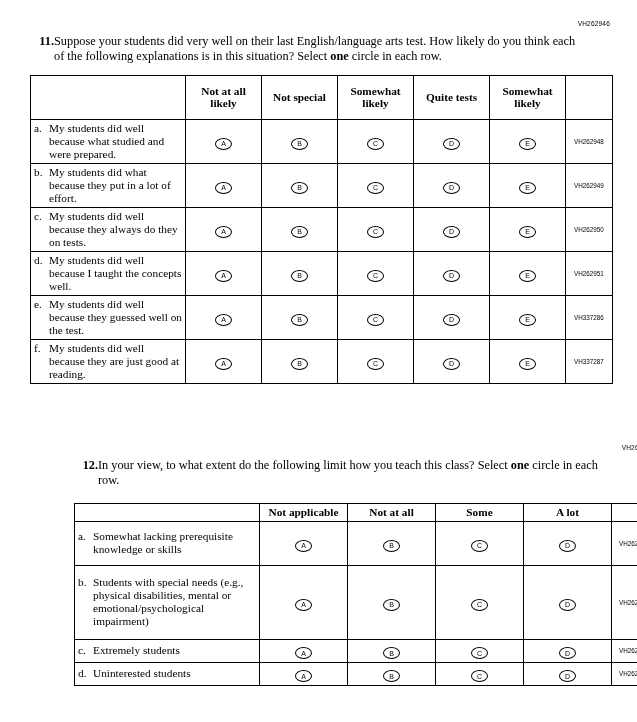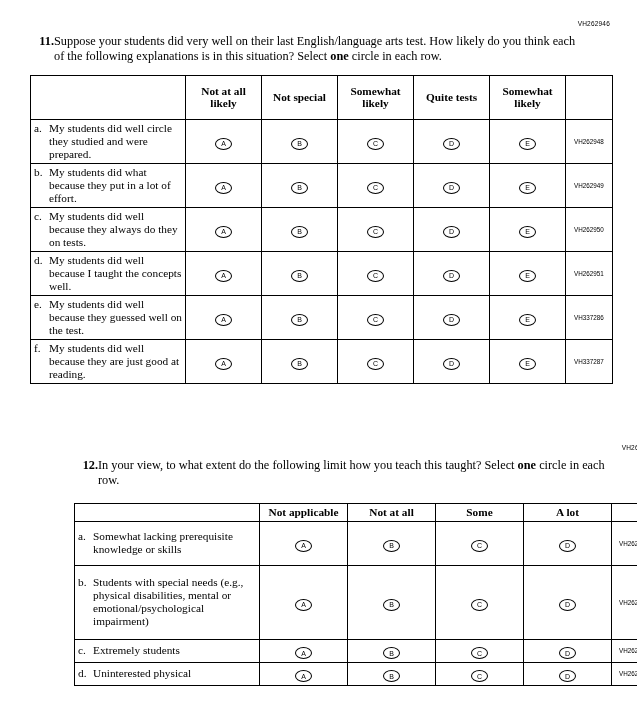--- a/index.html
+++ b/index.html
@@ -62,21 +62,21 @@
         <th class="colhead">Somewhat likely</th>
         <th class="colhead">Quite tests</th>
         <th class="colhead">Somewhat likely</th>
         <td class="corner"></td>
       </tr>
 
       <tr class="h3">
         <td class="stem">
               <div class="stemflex">
                 <span class="rlabel">a.</span>
-                <span class="rtext">My students did well circle they studied and were prepared.</span>
+                <span class="rtext">My students did well because what studied and were prepared.</span>
               </div>
             </td>
         <td class="opt"><span class="bubble">A</span></td>
         <td class="opt"><span class="bubble">B</span></td>
         <td class="opt"><span class="bubble">C</span></td>
         <td class="opt"><span class="bubble">D</span></td>
         <td class="opt"><span class="bubble">E</span></td>
         <td class="codecell">VH262948</td>
       </tr>
 
@@ -155,21 +155,21 @@
         <td class="codecell">VH337287</td>
       </tr>
     </tbody>
       </table>
   </div>
 
   <div class="block" id="q12-block">
     <div class="form-code">VH262634</div>
     <div class="question">
       <span class="qnum">12.</span>
-      <div class="qtext"><span>In your view, to what extent do the following limit how you teach this taught? Select </span><b>one</b><span> circle in each row.</span></div>
+      <div class="qtext"><span>In your view, to what extent do the following limit how you teach this class? Select </span><b>one</b><span> circle in each row.</span></div>
     </div>
 
     <table class="survey" style="margin-top:14px;">
       <colgroup>
         <col style="width:185px">
           <col style="width:88px">
           <col style="width:88px">
         <col style="width:88px">
           <col style="width:88px">
           <col style="width:45px">
@@ -223,21 +223,21 @@
         <td class="opt"><span class="bubble">B</span></td>
         <td class="opt"><span class="bubble">C</span></td>
         <td class="opt"><span class="bubble">D</span></td>
         <td class="codecell">VH262638</td>
       </tr>
 
       <tr class="h1">
         <td class="stem">
               <div class="stemflex">
                 <span class="rlabel">d.</span>
-                <span class="rtext">Uninterested physical</span>
+                <span class="rtext">Uninterested students</span>
               </div>
             </td>
         <td class="opt"><span class="bubble">A</span></td>
         <td class="opt"><span class="bubble">B</span></td>
         <td class="opt"><span class="bubble">C</span></td>
         <td class="opt"><span class="bubble">D</span></td>
         <td class="codecell">VH262639</td>
       </tr>
     </tbody>
       </table>

